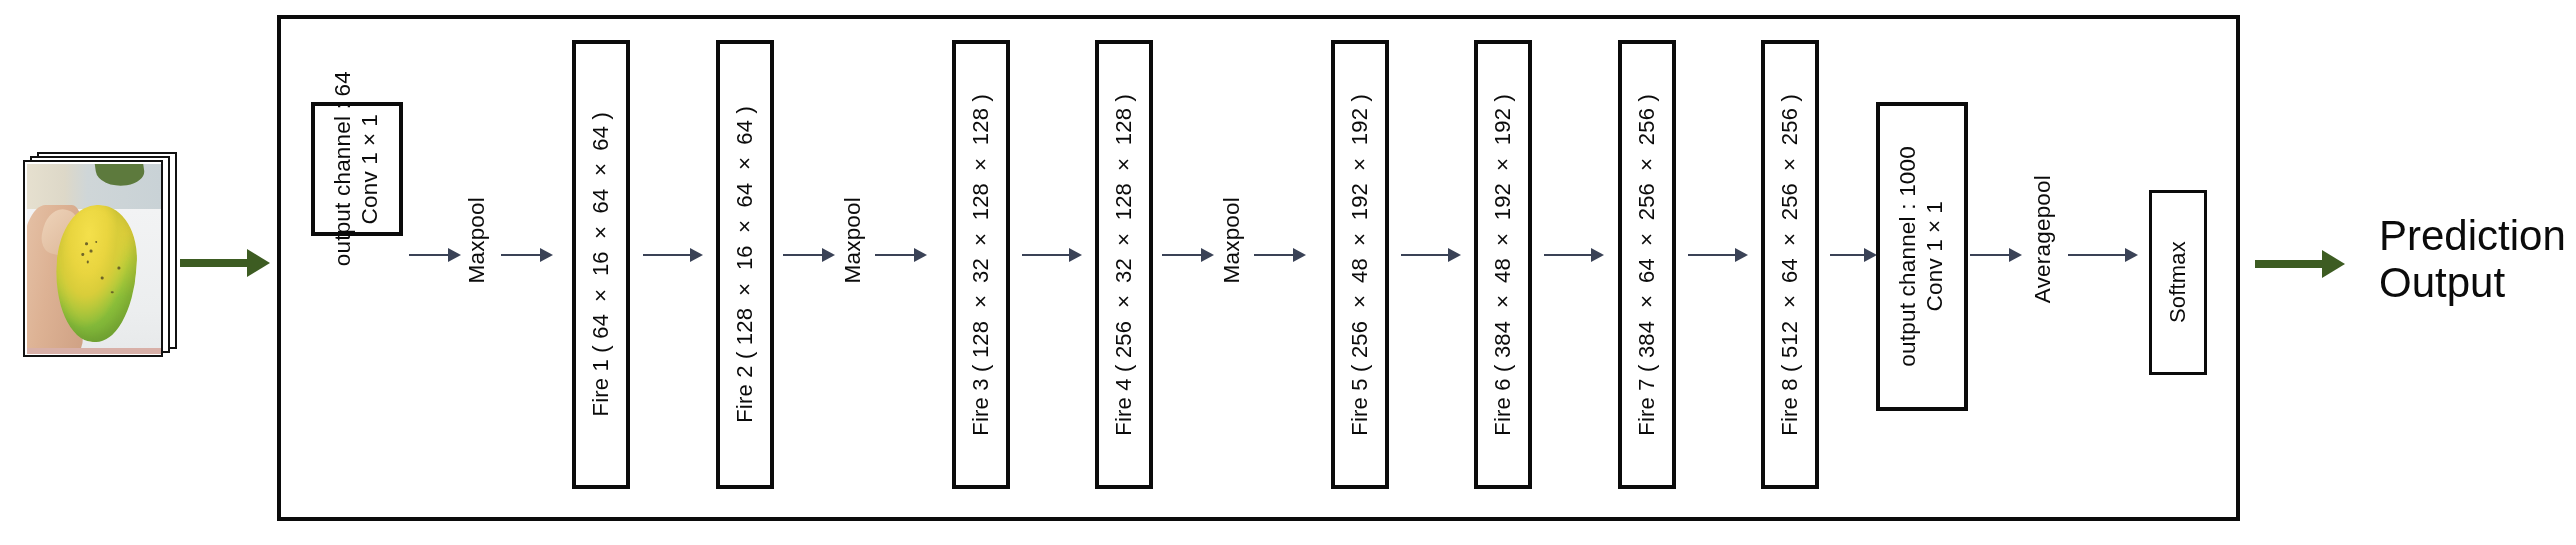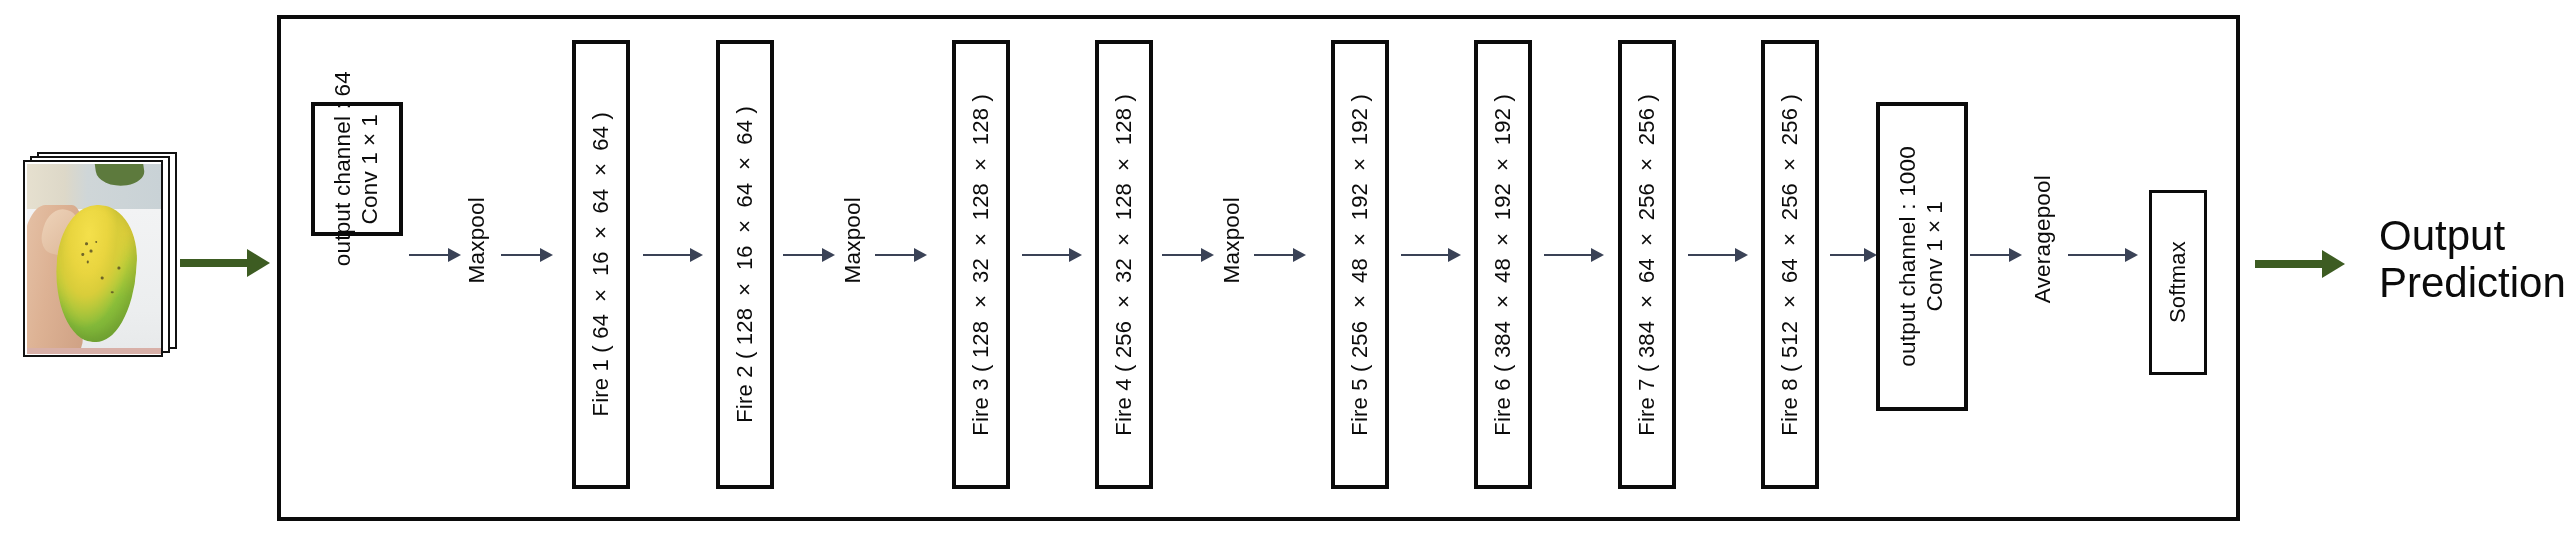--- a/index.html
+++ b/index.html
@@ -307,18 +307,18 @@
   <div class="block softmax-block thin" style="left:2149px; top:190px; width:58px; height:185px;">
     <span class="vtext">Softmax</span>
   </div>
 
   <div class="arrow green" style="left:2255px; top:250px; width:90px;">
     <div class="shaft"></div>
       <div class="head"></div>
   </div>
 
   <div id="output-text">
+    <div>Prediction</div>
     <div>Output</div>
-    <div>Prediction</div>
   </div>
 
 </div>
 
 
 </body></html>

